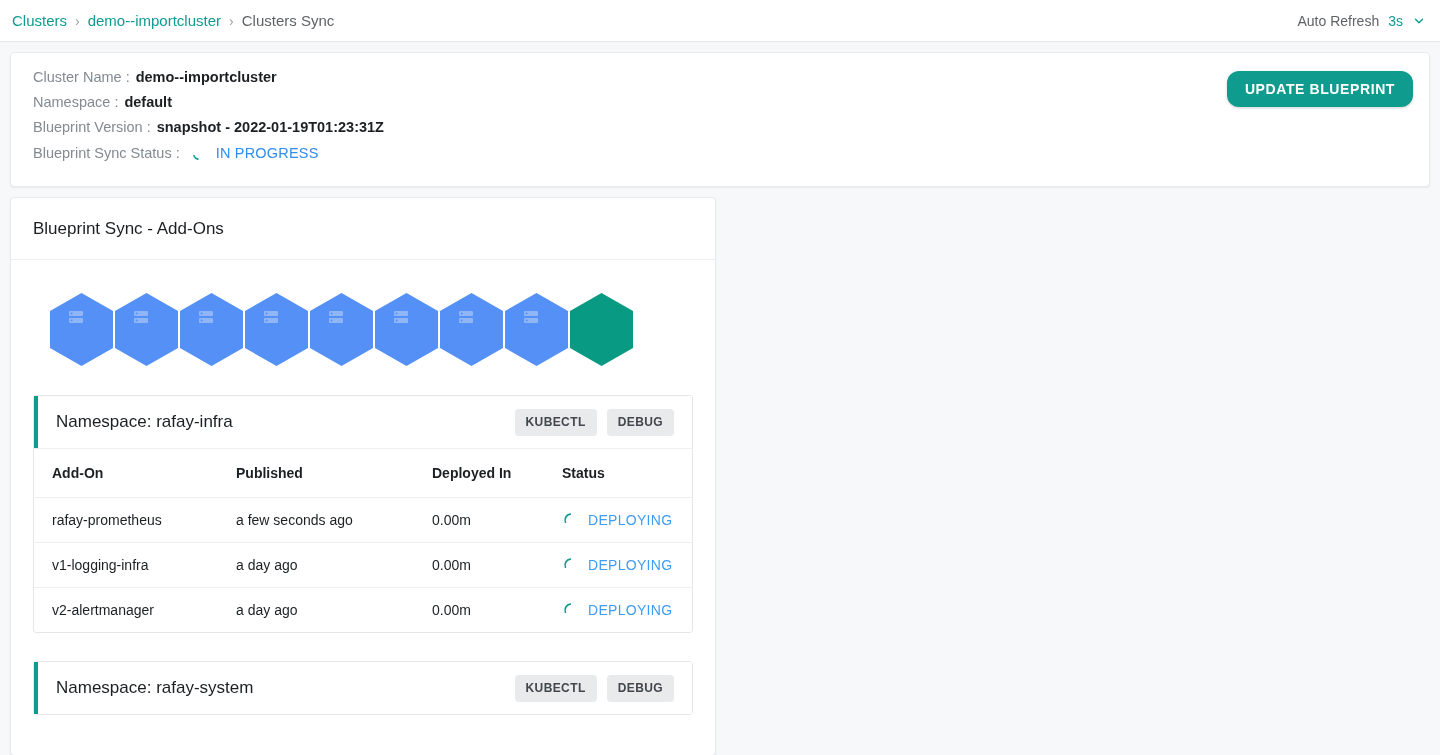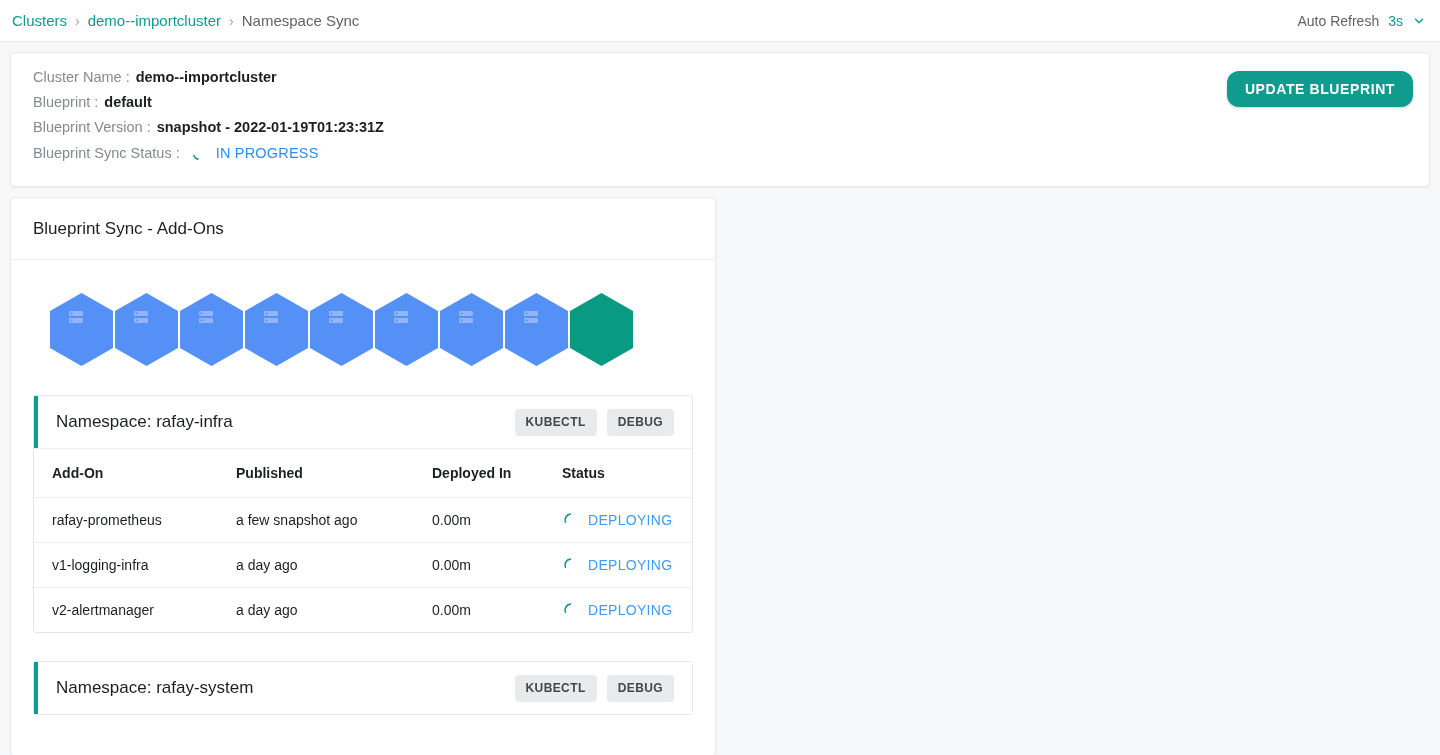--- a/index.html
+++ b/index.html
@@ -174,40 +174,40 @@
 </style>
 </head>
 <body>
 
 <div class="topbar">
   <div class="breadcrumb">
     <span class="bc-link">Clusters</span>
     <span class="bc-sep">›</span>
     <span class="bc-link">demo--importcluster</span>
     <span class="bc-sep">›</span>
-    <span class="bc-current">Namespace Sync</span>
+    <span class="bc-current">Clusters Sync</span>
   </div>
   <div class="topbar-right">
     <span class="auto-refresh-label">Auto Refresh</span>
     <span class="auto-refresh-value">3s</span>
     <span class="chevron">
       <svg viewBox="0 0 24 24" width="14" height="14">
           <path d="M6 9l6 6 6-6" fill="none" stroke="#0f9b8e" stroke-width="2.4" stroke-linecap="round" stroke-linejoin="round"></path>
         </svg>
     </span>
   </div>
 </div>
 
 <div class="info-card">
   <div class="info-row">
     <span class="info-label">Cluster Name :</span>
     <span class="info-value">demo--importcluster</span>
   </div>
   <div class="info-row">
-    <span class="info-label">Blueprint :</span>
+    <span class="info-label">Namespace :</span>
     <span class="info-value">default</span>
   </div>
   <div class="info-row">
     <span class="info-label">Blueprint Version :</span>
     <span class="info-value">snapshot - 2022-01-19T01:23:31Z</span>
   </div>
   <div class="info-row">
     <span class="info-label">Blueprint Sync Status :</span>
     <span class="spinner-sm">
       <svg viewBox="0 0 24 24" width="18" height="18">
@@ -364,21 +364,21 @@
             <tr>
               <th class="c1">Add-On</th>
               <th class="c2">Published</th>
               <th class="c3">Deployed In</th>
               <th class="c4">Status</th>
             </tr>
           </thead>
           <tbody>
             <tr>
               <td class="c1">rafay-prometheus</td>
-              <td class="c2">a few snapshot ago</td>
+              <td class="c2">a few seconds ago</td>
               <td class="c3">0.00m</td>
               <td class="c4">
                 <span class="status-cell">
                   <span class="spinner-sm">
                     <svg viewBox="0 0 24 24" width="18" height="18">
                         <path d="M4.6 15 A8 8 0 0 1 11 4.2" fill="none" stroke="#0f9b8e" stroke-width="2.2" stroke-linecap="round"></path>
                       </svg>
                   </span>
                   <span class="status-text">DEPLOYING</span>
                 </span>

